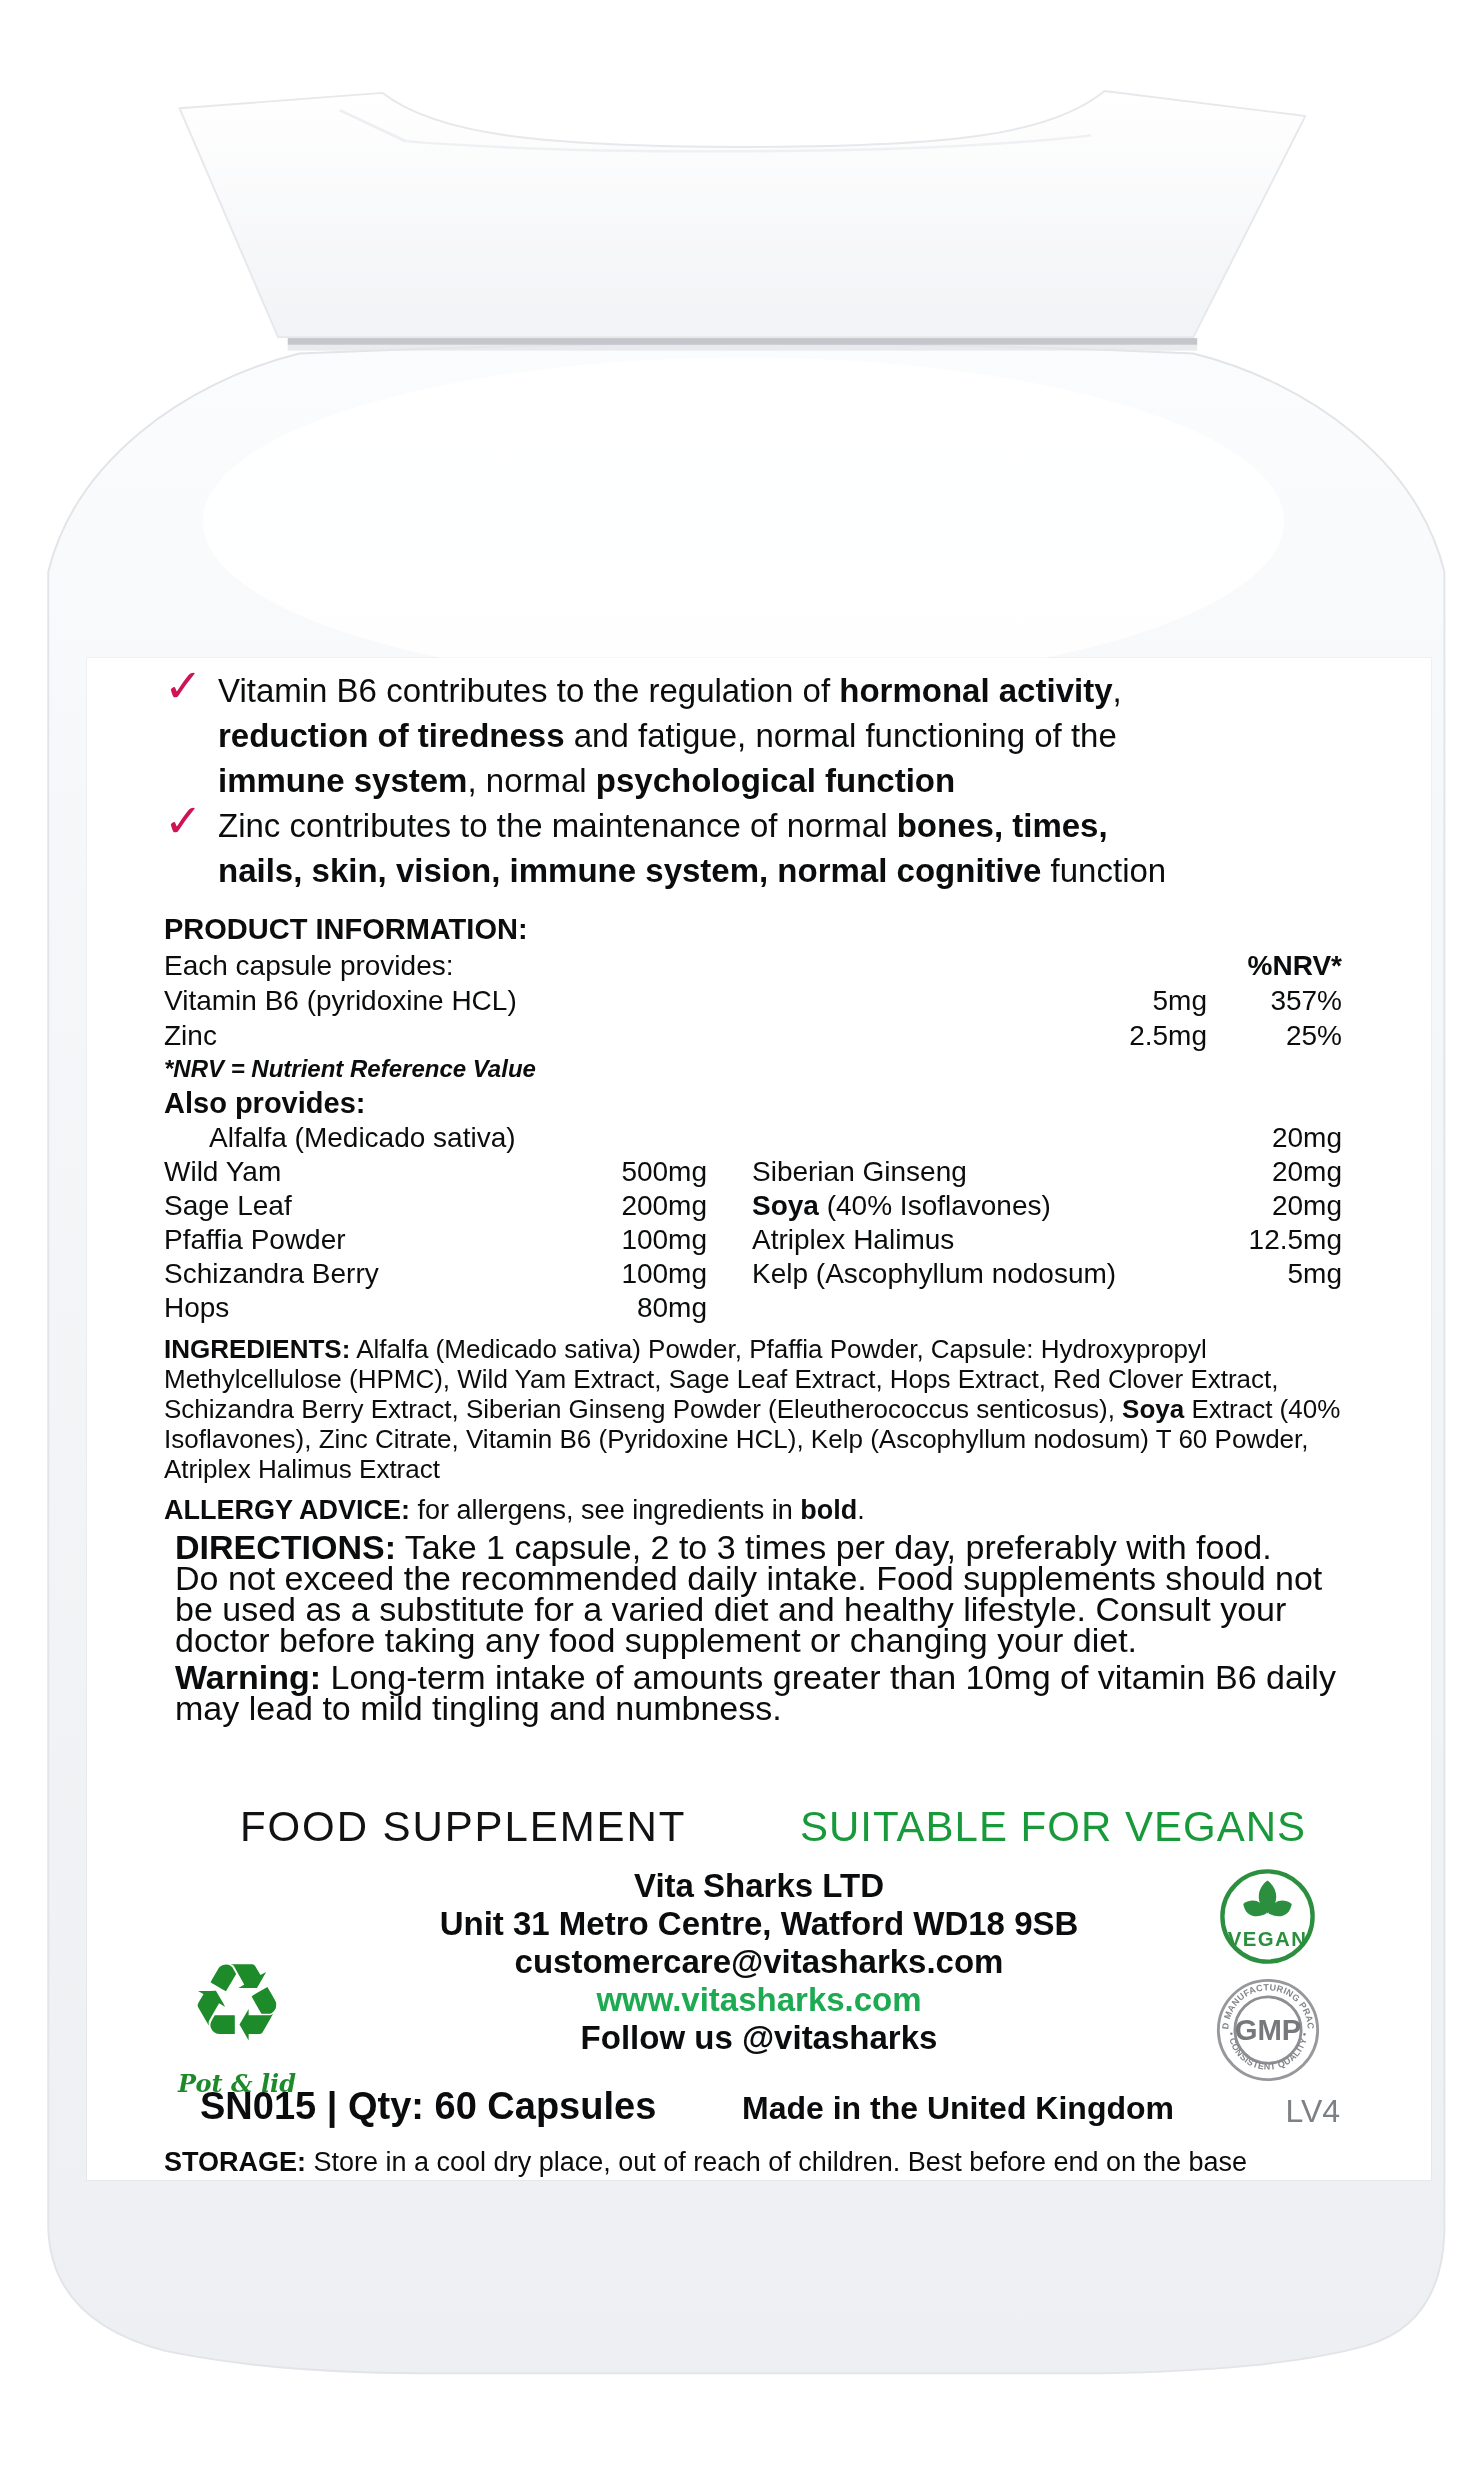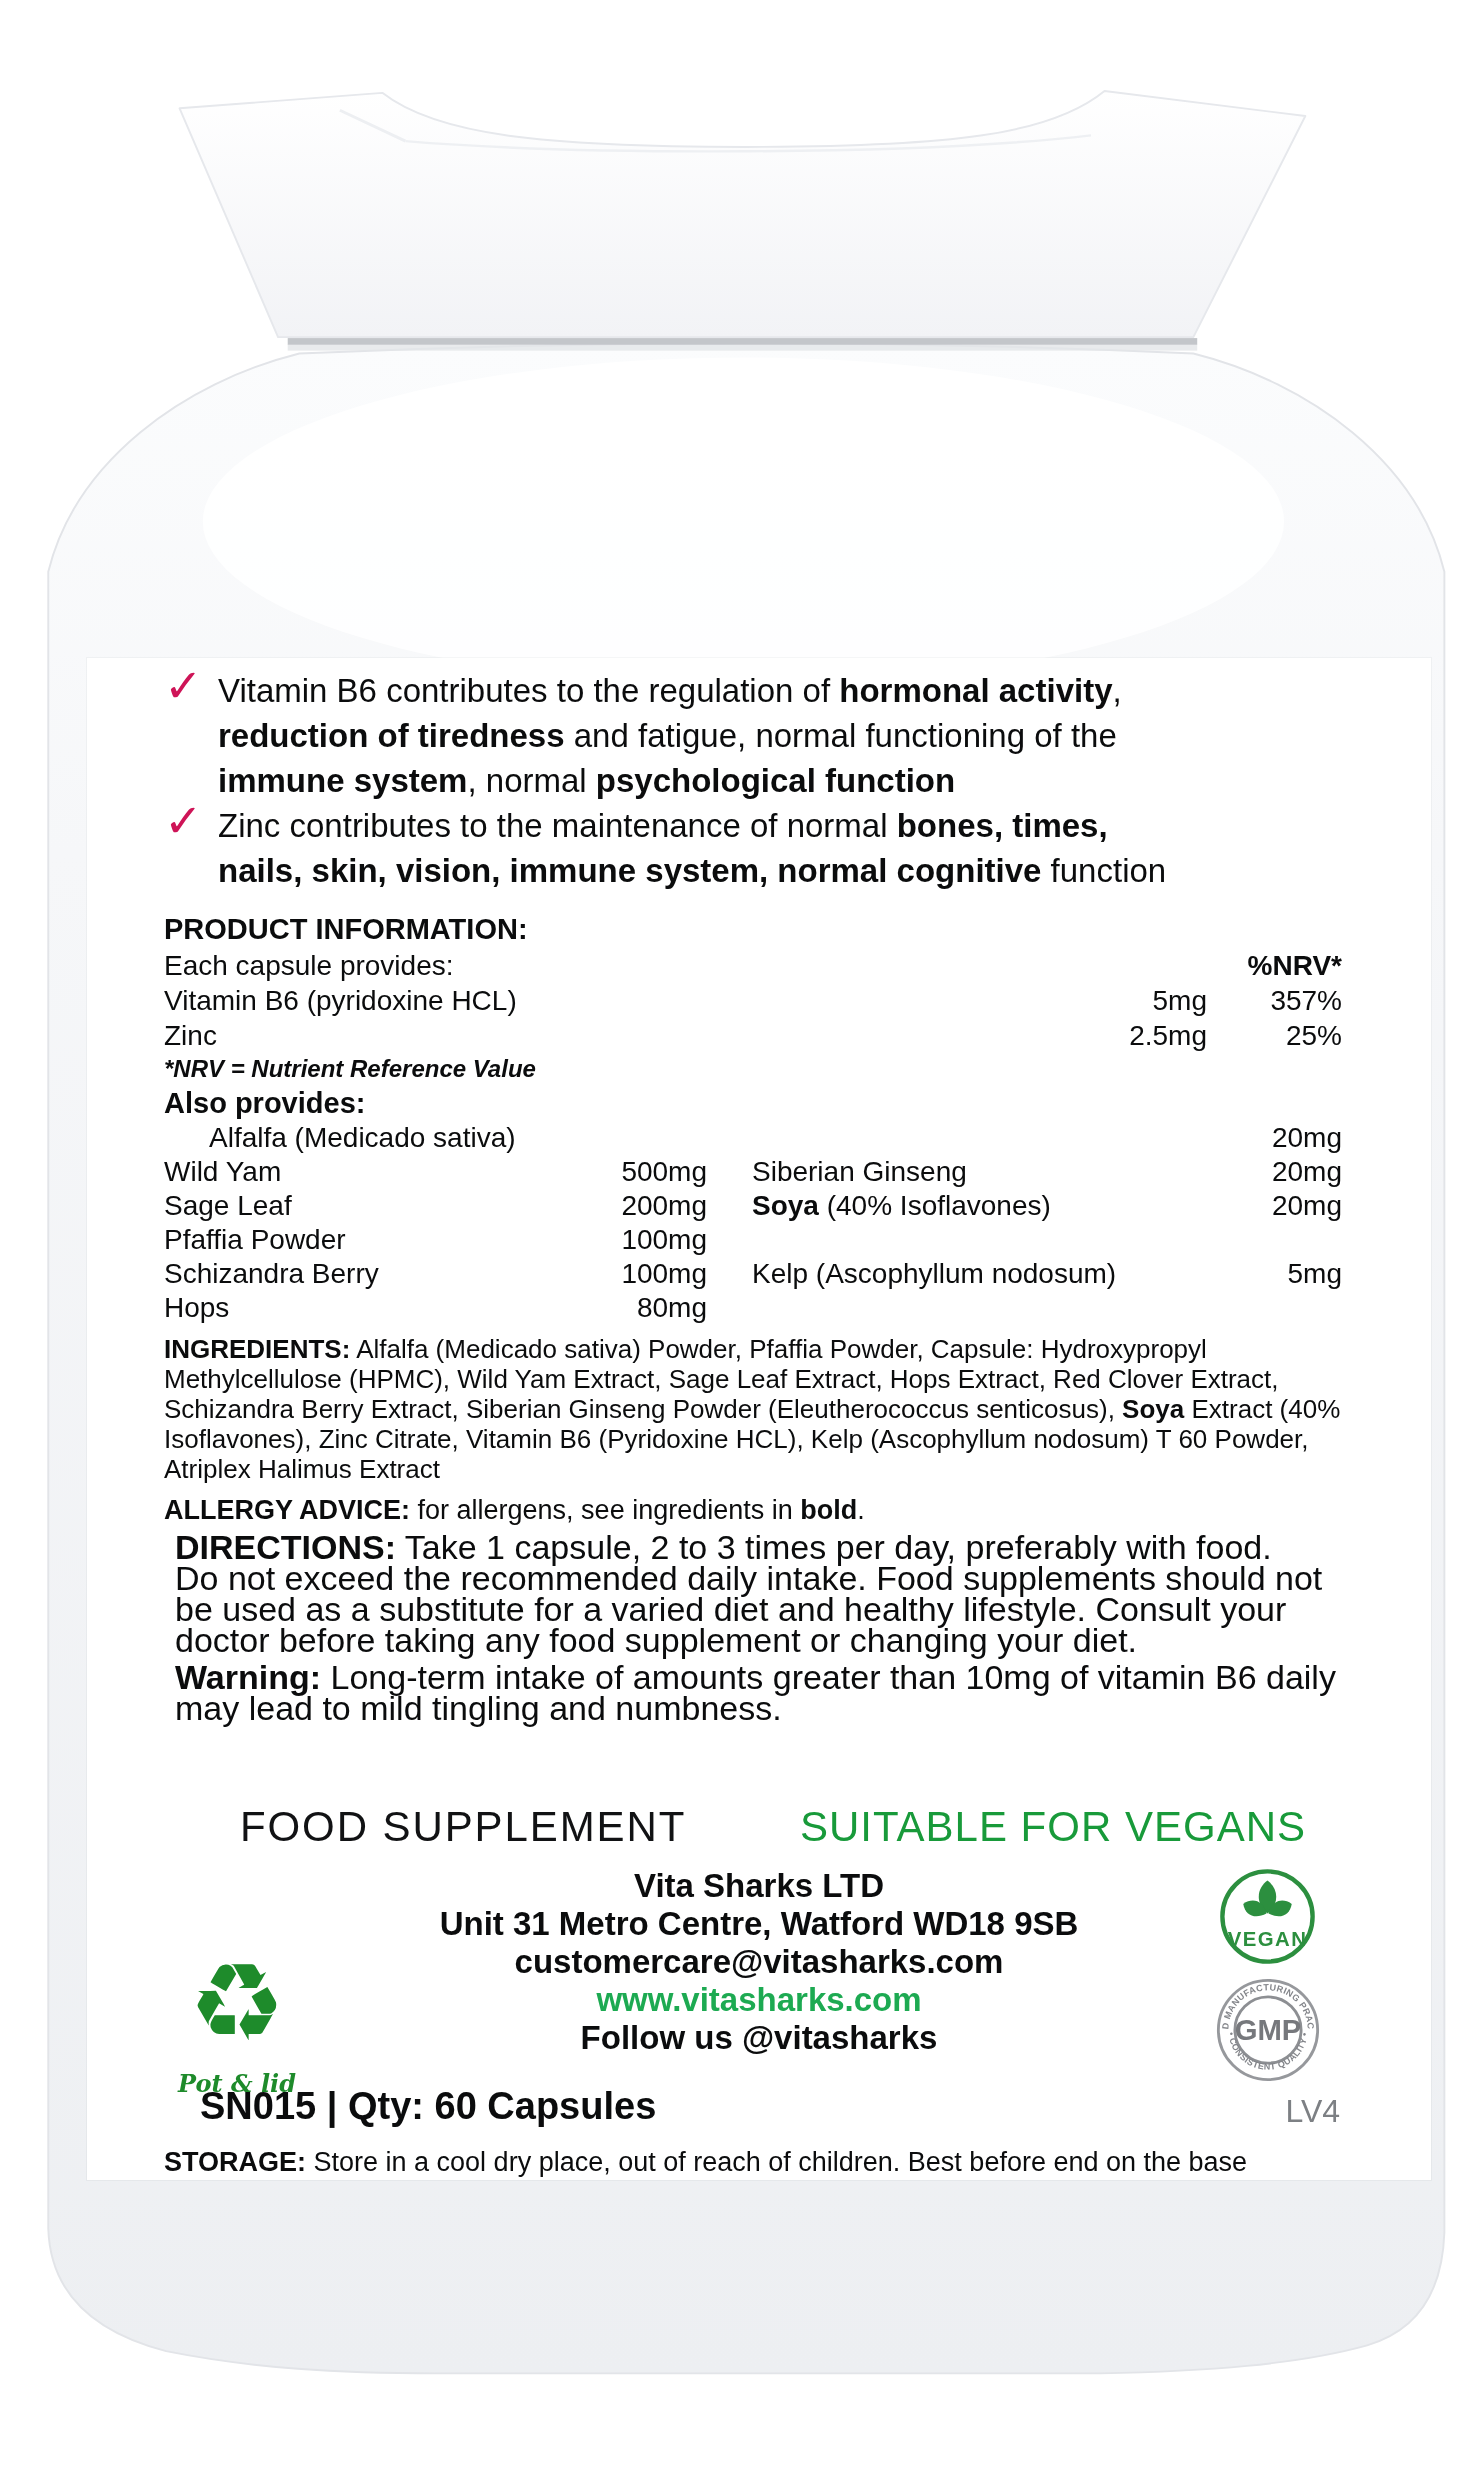--- a/index.html
+++ b/index.html
@@ -151,20 +151,24 @@
             <span><span class="bold">Soya</span><span> (40% Isoflavones)</span></span>
             <span class="aamt">20mg</span>
           </span>
       </div>
       <div class="arow">
         <span class="col-l">
             <span>Pfaffia Powder</span>
             <span class="aamt">100mg</span>
           </span>
         <span class="col-gap"></span>
+        <span class="col-r">
+            <span><span>Atriplex Halimus</span></span>
+            <span class="aamt">12.5mg</span>
+          </span>
       </div>
       <div class="arow">
         <span class="col-l">
             <span>Schizandra Berry</span>
             <span class="aamt">100mg</span>
           </span>
         <span class="col-gap"></span>
         <span class="col-r">
             <span><span>Kelp (Ascophyllum nodosum)</span></span>
             <span class="aamt">5mg</span>
@@ -227,20 +231,21 @@
         <textPath href="#gmpTop" startOffset="50%" text-anchor="middle">GOOD MANUFACTURING PRACTICE</textPath>
       </text>
       <text font-size="9.5" font-weight="bold" fill="#83858a" letter-spacing="0.4" font-family="Liberation Sans, DejaVu Sans, sans-serif">
         <textPath href="#gmpBottom" startOffset="50%" text-anchor="middle">• CONSISTENT QUALITY •</textPath>
       </text>
       <text x="55" y="66" text-anchor="middle" font-size="31" font-weight="bold" fill="#76787c" font-family="Liberation Sans, DejaVu Sans, sans-serif">GMP</text>
     </svg>
 
     <div class="sn-row">
       <span class="sku">SN015 | Qty: 60 Capsules</span>
+      <span class="made">Made in the United Kingdom</span>
       <span class="lv4">LV4</span>
     </div>
 
     <div class="storage"><span class="bold">STORAGE:</span><span> Store in a cool dry place, out of reach of children. Best before end on the base</span></div>
 
   </div>
 </div>
 
 
 </body></html>

